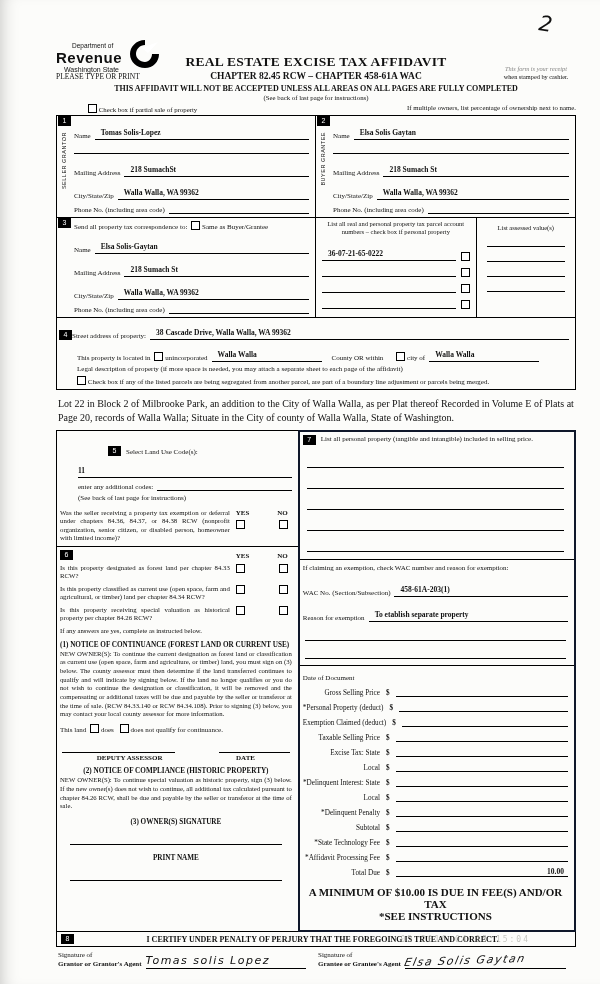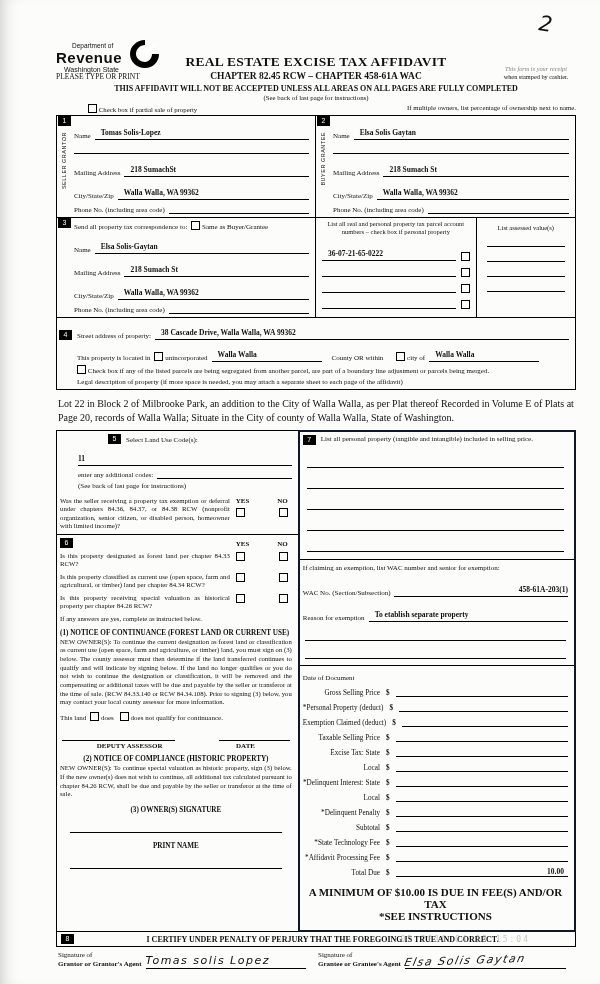--- a/index.html
+++ b/index.html
@@ -248,50 +248,50 @@
           <div class="arow"></div>
           <div class="arow"></div>
           <div class="arow"></div>
           <div class="arow"></div>
         </div>
       </div>
 
       <div class="sec4">
         <div class="r" style="margin-top:1px;">
           <span class="nb">4</span>
-          <span class="lbl" style="margin-left:5px;">Street address of property:</span>
+          <span class="lbl" style="">Street address of property:</span>
           <span class="fill"><span class="val">38 Cascade Drive, Walla Walla, WA  99362</span></span>
         </div>
         <div class="r" style="margin-left:18px;">
           <span class="lbl">This property is located in</span>
           <span class="lbl" style="margin-left:4px;"><span class="cb"></span>
             <span>unincorporated</span></span>
           <span class="fill" style="max-width:110px;"><span class="val">Walla Walla</span></span>
           <span class="lbl" style="margin-left:10px;">County OR  within</span>
           <span class="lbl" style="margin-left:4px;padding-left:9px;"><span class="cb"></span>
             <span>city of</span></span>
           <span class="fill" style="max-width:110px;"><span class="val">Walla Walla</span></span>
         </div>
         <div class="r" style="margin-left:18px;">
+          <span class="lbl">Legal description of property (if more space is needed, you may attach a separate sheet to each page of the affidavit)</span>
+        </div>
+        <div class="r" style="margin-left:18px;">
           <span class="lbl"><span class="cb"></span>
             <span style="white-space:normal;">Check box if any of the listed parcels are being segregated from another parcel, are part of a boundary line adjustment or parcels being merged.</span></span>
         </div>
-        <div class="r" style="margin-left:18px;">
-          <span class="lbl">Legal description of property (if more space is needed, you may attach a separate sheet to each page of the affidavit)</span>
-        </div>
       </div>
     </div>
 
     <div class="legal">Lot 22 in Block 2 of Milbrooke Park, an addition to the City of Walla Walla, as per Plat thereof Recorded in Volume E of Plats at Page 20, records of Walla Walla; Situate in the City of county of Walla Walla, State of Washington.</div>
 
     <div class="cols">
 
       <div class="colL">
         <div class="pad">
-          <div class="r" style="margin-top:1px;padding-left:48px;">
+          <div class="r" style="margin-top:13px;padding-left:48px;">
             <span class="nb">5</span>
             <span class="lbl" style="margin-left:5px;">Select Land Use Code(s):</span>
           </div>
           <div class="r" style="margin-top:3px;margin-left:18px;">
               <span class="fill" style="margin-left:0;"><span class="val" style="padding-left:0;">11</span></span>
             </div>
           <div class="r" style="margin-top:3px;margin-left:18px;">
             <span class="lbl">enter any additional codes:</span>
             <span class="fill"></span>
           </div>
@@ -376,22 +376,22 @@
           </div>
           <div class="sigline" style="margin:12px 4px 0 4px;"></div>
           <div class="sigline" style="margin:10px 4px 0 4px;"></div>
           <div class="sigline" style="margin:10px 4px 0 4px;"></div>
           <div class="sigline" style="margin:10px 4px 0 4px;"></div>
           <div class="sigline" style="margin:10px 4px 0 4px;"></div>
           <div style="height:4px;"></div>
         </div>
 
         <div class="pad b-top">
-          <div class="lbl" style="white-space:normal;margin-top:2px;">If claiming an exemption, list WAC number and senior for exemption:</div>
-          <div class="r" style="margin-top:6px;text-align:right;">
+          <div class="lbl" style="white-space:normal;margin-top:2px;">If claiming an exemption, check WAC number and reason for exemption:</div>
+          <div class="r" style="margin-top:6px;">
             <span class="lbl">WAC No. (Section/Subsection)</span>
             <span class="fill"><span class="val">458-61A-203(1)</span></span>
           </div>
           <div class="r" style="margin-top:6px;">
             <span class="lbl">Reason for exemption</span>
             <span class="fill"><span class="val">To etablish separate property</span></span>
           </div>
           <div class="sigline" style="margin:8px 2px 0 2px;"></div>
           <div class="sigline" style="margin:7px 2px 0 2px;"></div>
           <div style="height:3px;"></div>

